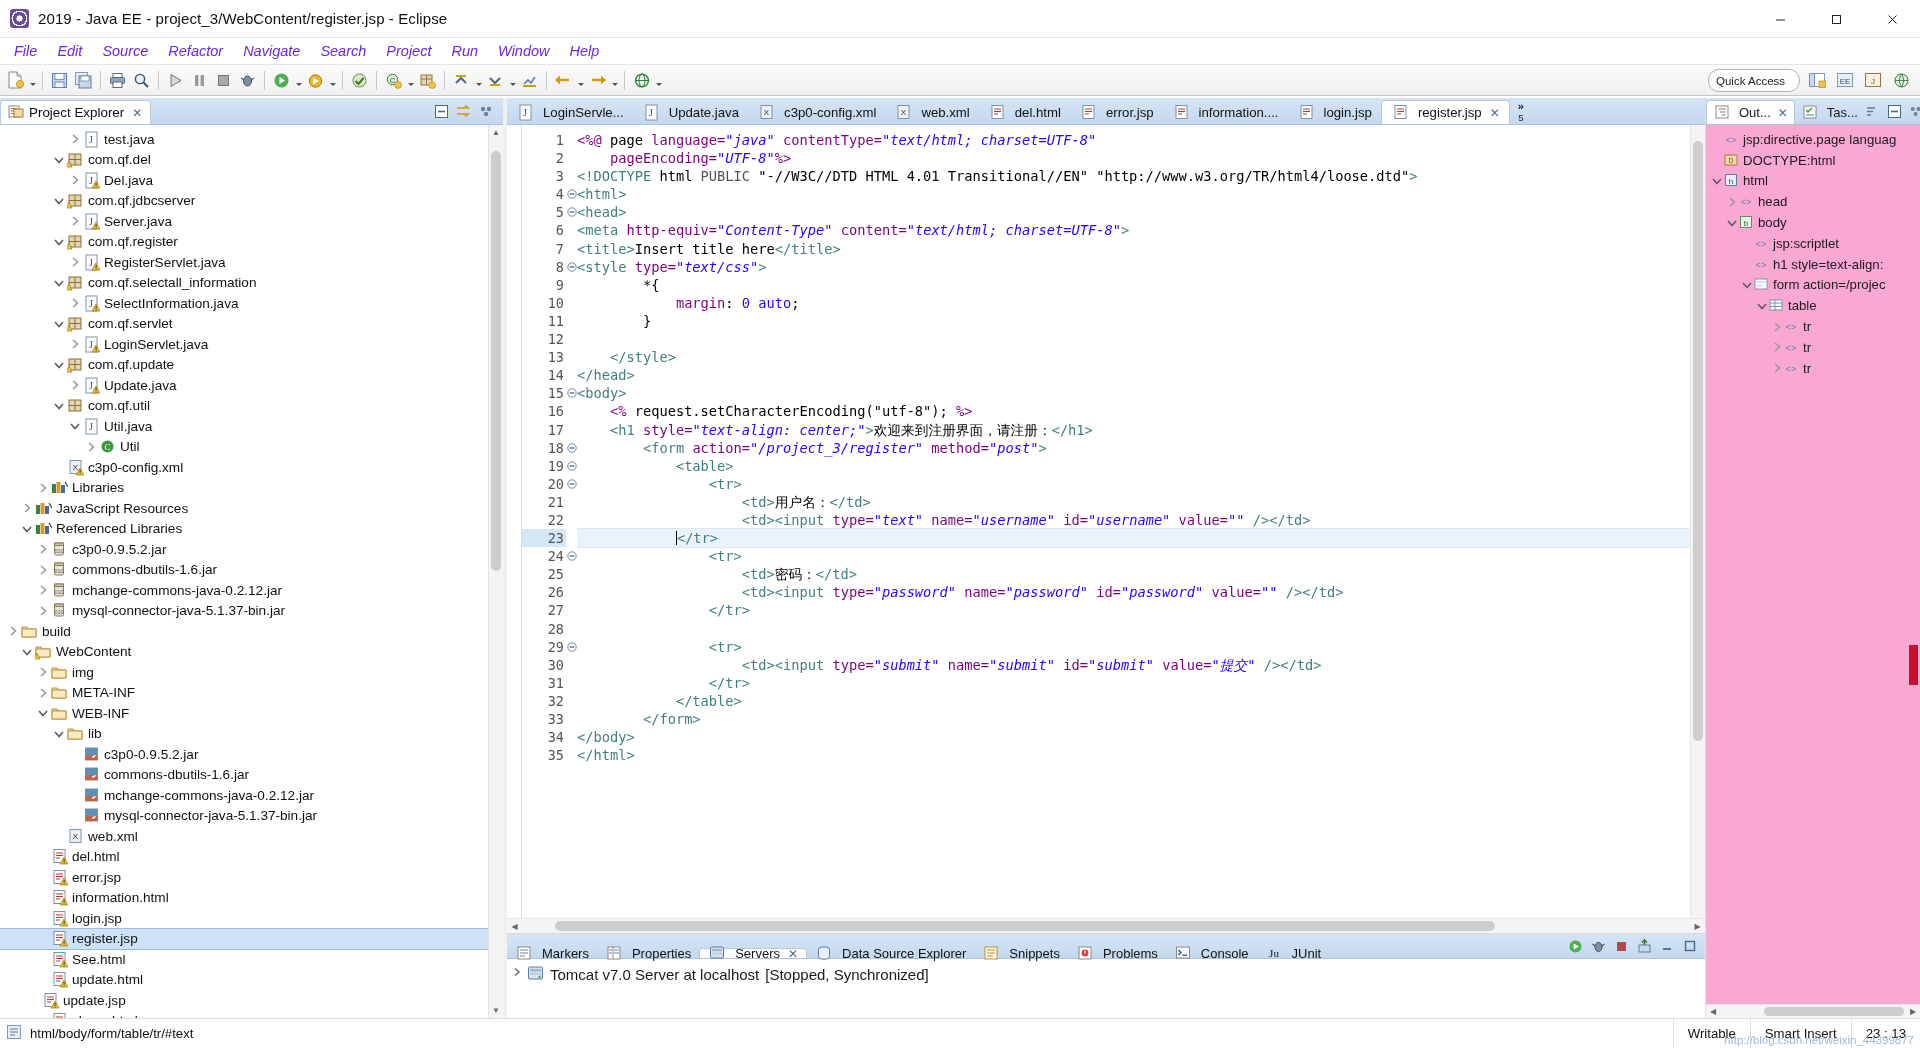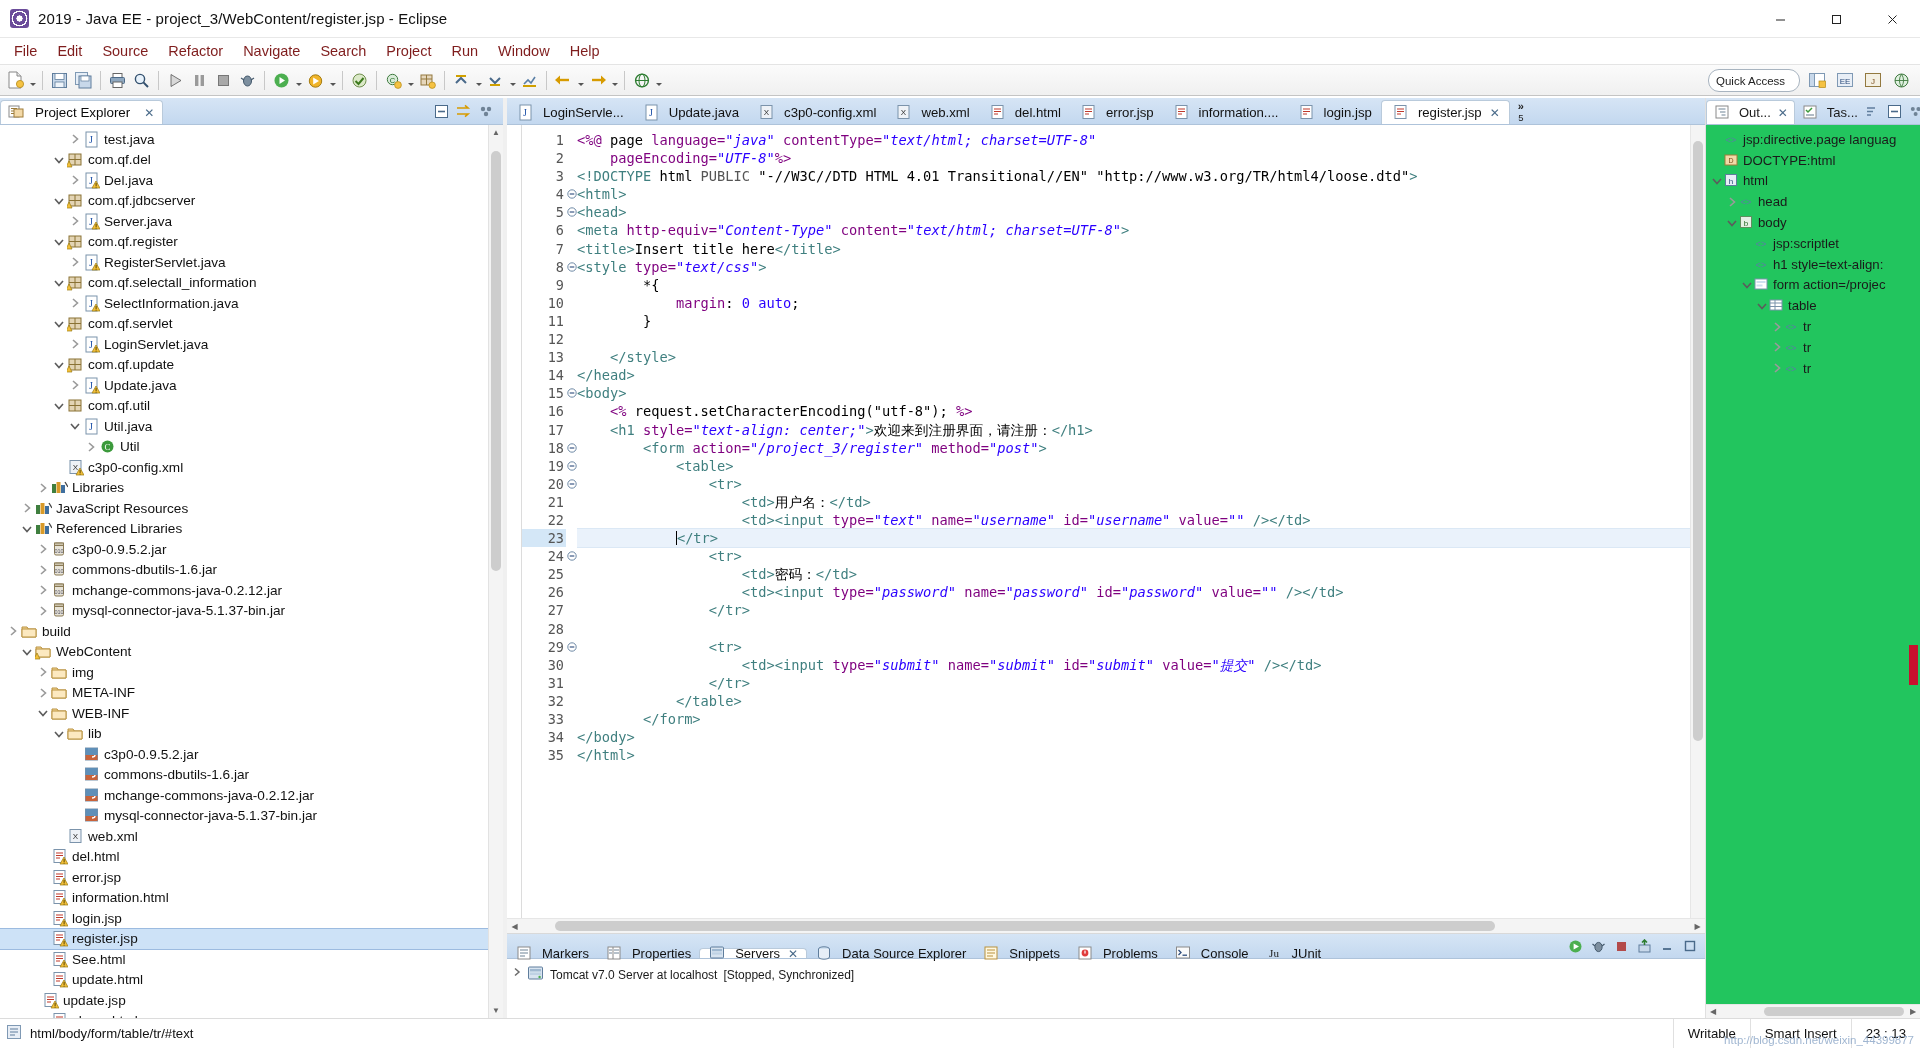--- a/index.html
+++ b/index.html
@@ -26,21 +26,21 @@
   }
   .title-text { font-size: 15px; color: #111; letter-spacing: .1px; }
   .win-btns { position: absolute; right: 0; top: 0; height: 38px; display: flex; }
   .win-btn { width: 56px; height: 38px; display:flex; align-items:center; justify-content:center; font-size:15px; color:#222; }
 
   
   .menubar {
     height: 26px; background: #ffffff; display: flex; align-items: center;
     padding-left: 4px; font-size: 14.5px;
   }
-  .menu-item { padding: 3px 10px; color: #7f1d1d; cursor: default; }
+  .menu-item { padding: 3px 10px; color: #6d28d9; cursor: default; font-style: italic; }
 
   
   .toolbar {
     height: 32px; background: linear-gradient(#fbfbfb, #f0f0f0);
     border-top: 1px solid #e4e4e4; border-bottom: 1px solid #c4c4c4;
     display: flex; align-items: center; padding: 0 4px; gap: 1px; position: relative;
   }
   .tb-btn { width: 23px; height: 24px; display:flex; align-items:center; justify-content:center; position: relative; }
   .tb-btn svg { display:block; }
   .tb-sep { width: 1px; height: 19px; background: #c8c8c8; margin: 0 4px; }
@@ -58,21 +58,21 @@
   .workbench { position: absolute; top: 98px; left: 0; right: 0; bottom: 30px; display: flex; }
 
   
   .left-view { width: 503px; flex: 0 0 503px; display: flex; flex-direction: column; background: #fff; }
   .view-tabrow {
     height: 27px; background: linear-gradient(#d6e5f5,#c3d8ef); display: flex; align-items: stretch;
     position: relative; border-bottom: 1px solid #aec3da;
   }
   .view-tab {
     background: #fff; border-top-left-radius: 4px; border-top-right-radius: 4px;
-    display: flex; align-items: center; padding: 0 8px 0 7px; gap: 11px; font-size: 13.4px;
+    display: flex; align-items: center; padding: 0 8px 0 7px; gap: 5px; font-size: 13.4px;
     margin-top: 2px; position: relative; border: 1px solid #b9cadb; border-bottom: none;
   }
   .view-tab .lbl { color: #0b0b0b; }
   .tab-close { font-size: 12px; color: #4a6b8a; margin-left: 3px; }
   .view-tools { margin-left: auto; display: flex; align-items: center; gap: 5px; padding-right: 7px; }
   .view-tool { width: 18px; height: 18px; display:flex; align-items:center; justify-content:center; }
   .tree {
     flex: 1; overflow: hidden; background: #fff; position: relative;
     font-size: 13.6px; padding-top: 4px;
   }
@@ -143,26 +143,26 @@
   .ed-hscroll .ar { position:absolute; top:0; bottom:0; width:15px; display:flex; align-items:center; justify-content:center; font-size:8px; color:#666;}
   .ed-hscroll .ar.l { left:0; } .ed-hscroll .ar.r { right:0; }
 
   
   .bottom-panel { height: 85px; flex: 0 0 85px; display: flex; flex-direction: column; background:#fff; border-top:1px solid #d9d9d9;}
   .bp-tabrow { height: 25px; background: linear-gradient(#d6e5f5,#c3d8ef); display:flex; align-items:stretch; border-bottom:1px solid #aec3da; position:relative;}
   .bp-tab { display:flex; align-items:center; gap:5px; padding:0 8px; font-size:13px; color:#111; margin-top:14px; }
   .bp-tab.active { background:#fff; border:1px solid #b9cadb; border-bottom:none; border-top-left-radius:4px; border-top-right-radius:4px; }
   .bp-tools { margin-left:auto; display:flex; align-items:center; gap:5px; padding-right:6px; }
   .bp-tool { width:18px; height:18px; display:flex; align-items:center; justify-content:center; }
-  .bp-body { flex:1; display:flex; align-items:flex-start; padding-top:6px; font-size:12px; }
+  .bp-body { flex:1; display:flex; align-items:flex-start; padding-top:6px; font-size:15px; }
   .bp-arrow { width:20px; display:flex; align-items:center; justify-content:center; padding-top:2px;}
   .srv-row { display:flex; align-items:center; gap:6px; }
 
   
-  .right-view { width: 215px; flex: 0 0 215px; display:flex; flex-direction:column; background:#22c55e; border-left:1px solid #e0e0e0;}
+  .right-view { width: 215px; flex: 0 0 215px; display:flex; flex-direction:column; background:#f9a8d4; border-left:1px solid #e0e0e0;}
   .rv-tabrow { height: 27px; background: linear-gradient(#d6e5f5,#c3d8ef); display:flex; align-items:stretch; border-bottom:1px solid #aec3da; }
   .rv-tab { display:flex; align-items:center; gap:4px; padding:0 6px; font-size:13px; margin-top:2px; }
   .rv-tab.active { background:#fff; border:1px solid #b9cadb; border-bottom:none; border-top-left-radius:4px; border-top-right-radius:4px; }
   .rv-tools { margin-left:auto; display:flex; align-items:center; gap:4px; padding-right:5px; }
   .rv-body { flex:1; position:relative; overflow:hidden; font-size:13.2px; padding-top:4px; }
   .orow { display:flex; align-items:center; height:20.8px; white-space:nowrap; }
   .otw { width:13px; flex:0 0 13px; display:flex; align-items:center; justify-content:center;}
   .oic { width:17px; flex:0 0 17px; display:flex; align-items:center; justify-content:center; margin-right:3px;}
   .rv-hscroll { height:14px; background:#f4f4f4; border-top:1px solid #e6e6e6; position:relative;}
   .rv-hscroll .thumb { position:absolute; top:2px; bottom:2px; left:58px; right:16px; background:#cdcdcd; border-radius:5px;}

